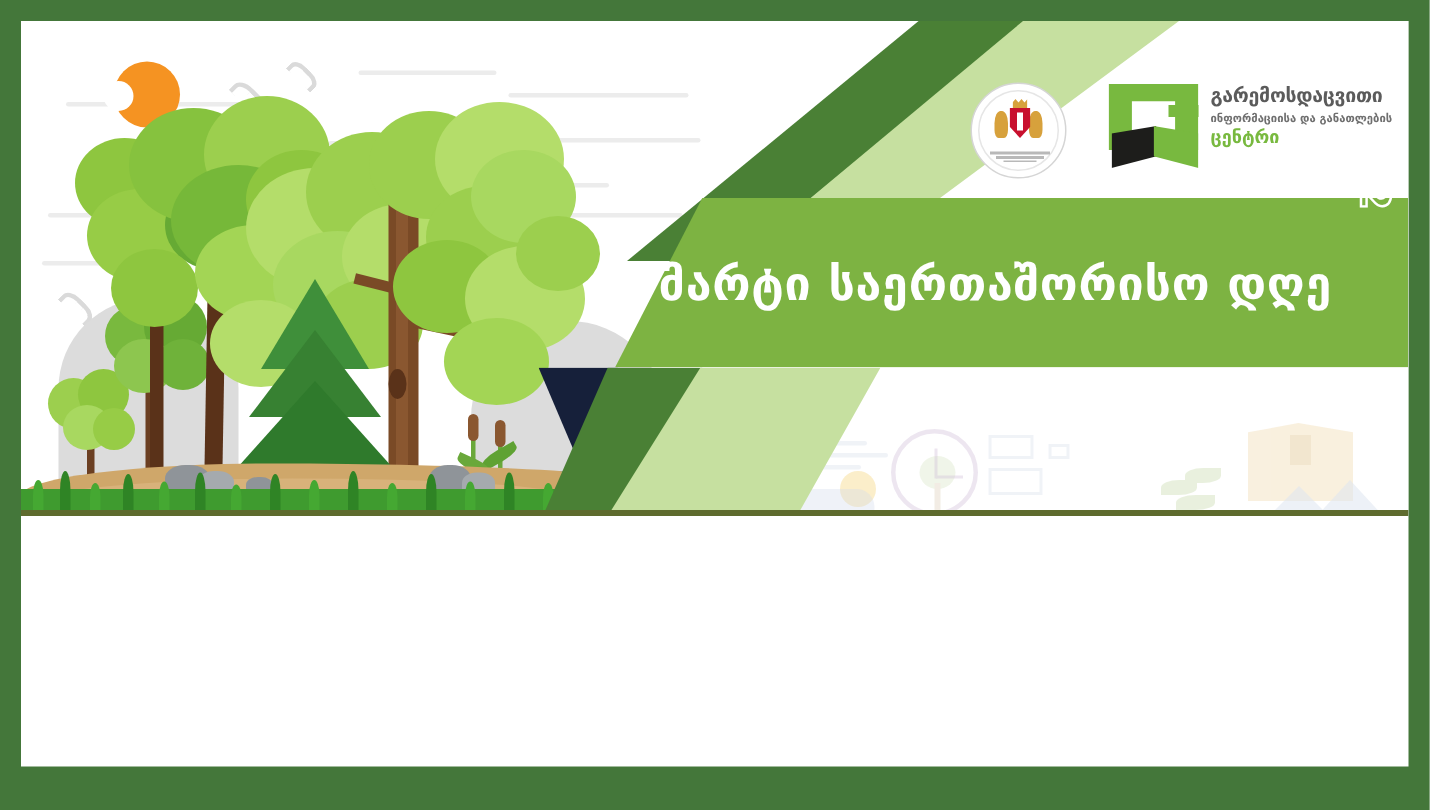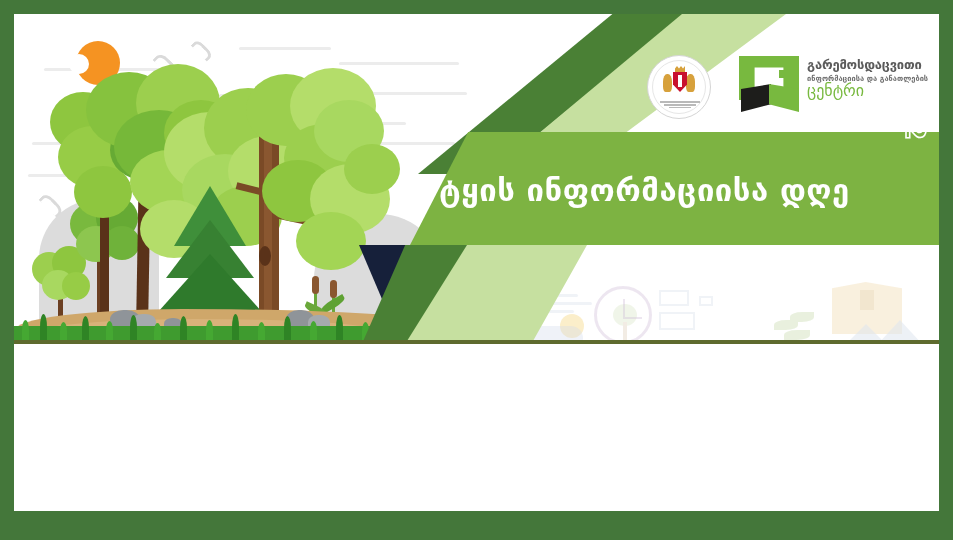--- a/index.html
+++ b/index.html
@@ -179,21 +179,21 @@
   .eiec .mark .g-outer { position:absolute; left:0; top:0; width:60px; height:44px; background:#78b93f;
         clip-path:polygon(0 0,100% 0,100% 100%,74% 100%,74% 26%,26% 26%,26% 100%,0 100%); }
   .eiec .mark .g-bar { position:absolute; left:40px; top:14px; width:20px; height:8px; background:#78b93f; }
   .eiec .mark .book-l { position:absolute; left:2px; top:28px; width:30px; height:28px; background:#1d1d1b;
         clip-path:polygon(0 18%,100% 0,100% 72%,0 100%); }
   .eiec .mark .book-r { position:absolute; left:30px; top:28px; width:30px; height:28px; background:#78b93f;
         clip-path:polygon(0 0,100% 18%,100% 100%,0 72%); }
   .eiec .tx { position:absolute; left:68px; top:5px; width:128px; }
   .eiec .t1 { color:#5b5b5b; font-size:13px; font-weight:700; letter-spacing:-.2px; line-height:16px; white-space:nowrap; }
   .eiec .t2 { color:#6f6f6f; font-size:7.5px; font-weight:700; line-height:11px; white-space:nowrap; }
-  .eiec .t3 { color:#78b93f; font-size:16px; font-weight:400; line-height:14px; white-space:nowrap; }
+  .eiec .t3 { color:#78b93f; font-size:12px; font-weight:700; line-height:14px; white-space:nowrap; }
 
   
   .divider { position:absolute; left:0; top:326px; width:925px; height:4px; background:#5e6b2e; }
   .bottom { position:absolute; left:0; top:330px; width:925px; height:167px; background:#fff; }
   .bottom-text {
     position:absolute; left:0; top:0; width:925px; height:167px;
     display:flex; align-items:center; justify-content:center;
     color:#7cb342; font-size:42px; font-weight:700; letter-spacing:1px;
     white-space:nowrap;
   }
@@ -372,21 +372,21 @@
       <div class="wm-mount">
         <span style="left:0;  width:44px; height:22px;"></span>
         <span style="left:32px; width:48px; height:26px;"></span>
       </div>
 
       <div class="diag stripe-navy-dn"></div>
       <div class="diag stripe-darkgreen-dn"></div>
       <div class="diag stripe-lightgreen-dn"></div>
 
       <div class="title-band"></div>
-      <div class="title-text">ტყის ინფორმაციისა დღე</div>
+      <div class="title-text">მარტი საერთაშორისო დღე</div>
       <div class="year-text">2022</div>
 
 
       <div class="logos">
         <div class="seal">
           <div class="ring"></div>
           <div class="lion l"></div>
           <div class="lion r"></div>
           <div class="crown"></div>
           <div class="shield"></div>

